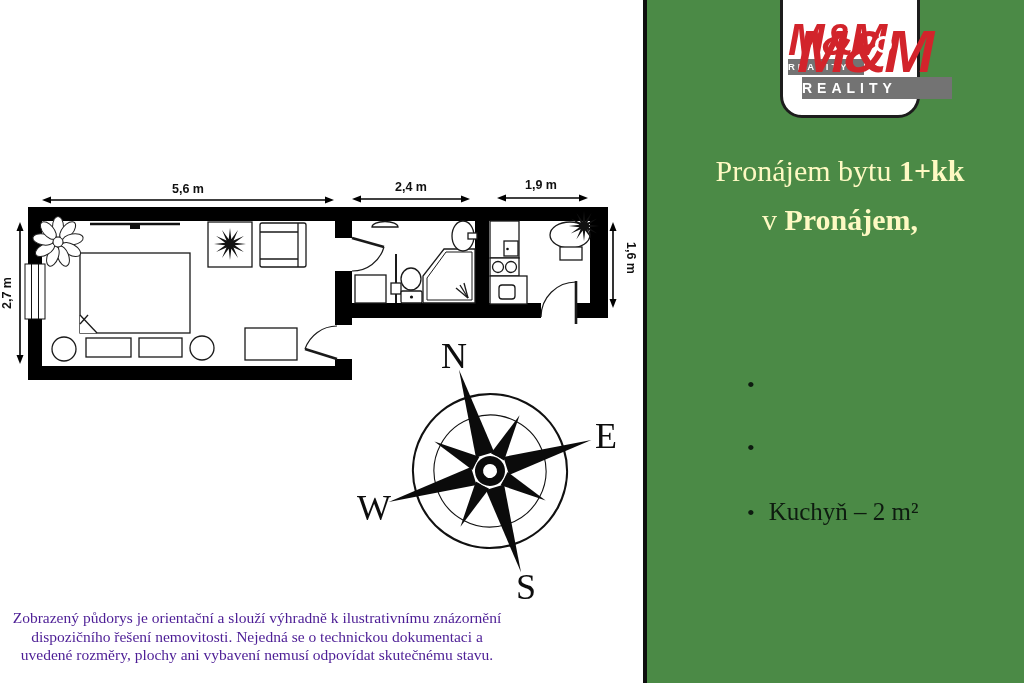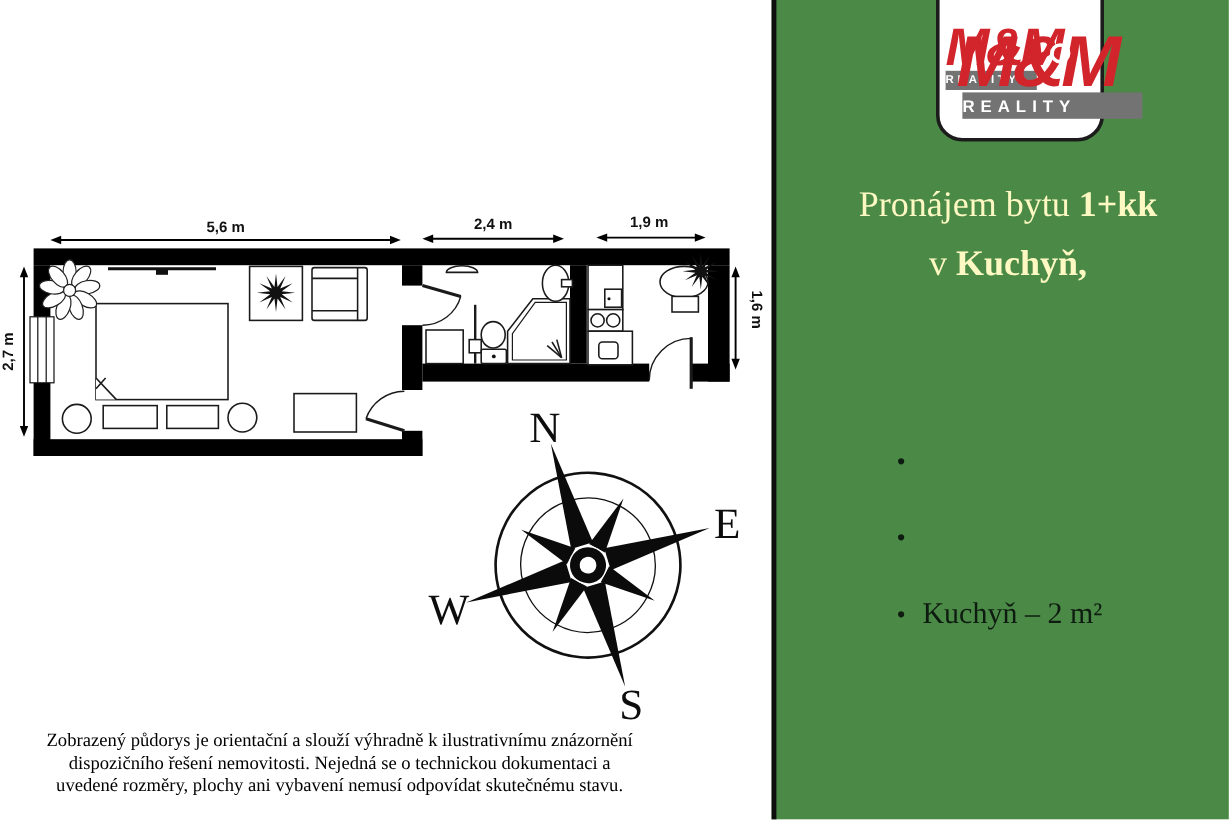--- a/index.html
+++ b/index.html
@@ -5,23 +5,22 @@
   html,body{margin:0;padding:0;}
   body{
     width:1024px;height:683px;position:relative;overflow:hidden;
     background:#ffffff;font-family:"Liberation Serif", serif;
   }
   
   .plan-area{position:absolute;left:0;top:0;width:637px;height:683px;background:#fff;padding-left:28px;}
   .plan-svg{position:absolute;left:0;top:0;}
   .disclaimer{
     position:absolute;left:6px;top:609px;width:502px;
-    text-align:center;font-size:15.5px;line-height:18.5px;color:#000000;
+    text-align:center;font-size:15.5px;line-height:18.5px;color:#4c1d95;
     font-family:"Liberation Serif", serif;
-    margin-left:26px;
   }
   .disclaimer span{display:block;}
   
   .green-panel{
     position:absolute;left:643px;top:0;width:390px;height:683px;
     background:#4b8a46;border-left:4px solid #0e0e0e;box-sizing:border-box;
   }
   .logo-card{
     position:absolute;left:133px;top:-26px;width:134px;height:138px;
     background:#ffffff;border:3px solid #1c1c1c;border-radius:22px;
@@ -270,21 +269,21 @@
     <span class="pin-ring"></span>
   </div>
 
   <div class="listing-title">
     <div>
       <span>Pronájem bytu</span>
       <b>1+kk</b>
     </div>
     <div>
       <span>v</span>
-      <b>Kuchyň,</b>
+      <b>Pronájem,</b>
     </div>
   </div>
 
   <div class="room-list">
     <div class="room-item">
       <span class="bullet">•</span>
     </div>
     <div class="room-item">
       <span class="bullet">•</span>
     </div>

